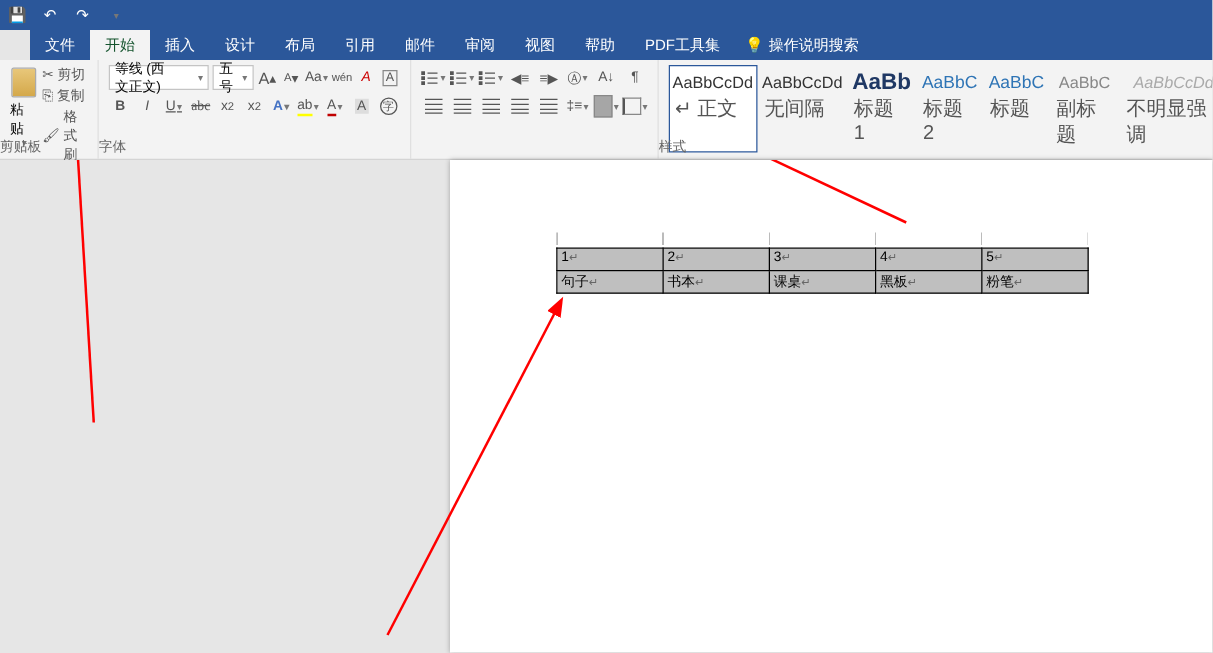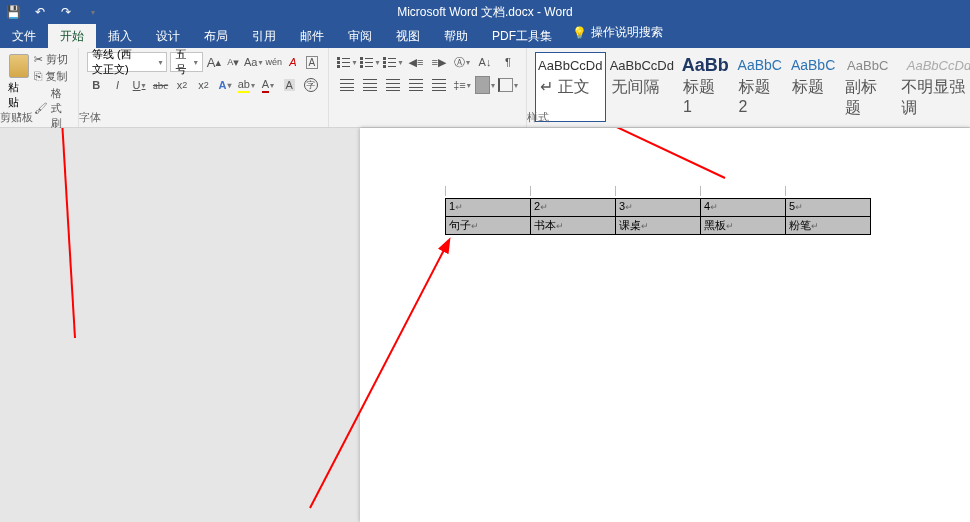--- a/index.html
+++ b/index.html
@@ -1,21 +1,21 @@
 <!DOCTYPE html>
 <html><head>
 <meta charset="utf-8">
 <style>
 *{margin:0;padding:0;box-sizing:border-box;}
 body{font-family:"Microsoft YaHei",sans-serif;font-size:12px;background:#e6e6e6;width:970px;height:522px;overflow:hidden;}
 .titlebar{height:24px;background:#2b579a;color:#fff;display:flex;align-items:center;padding:0 6px;position:relative;}
 .qat{display:flex;gap:10px;align-items:center;}
 .qat-btn{width:16px;height:16px;display:flex;align-items:center;justify-content:center;color:#fff;cursor:pointer;}
 .title-center{position:absolute;left:50%;transform:translateX(-50%);font-size:12px;}
-.menubar{height:24px;background:#2b579a;display:flex;align-items:flex-start;}
+.menubar{height:24px;background:#2b579a;display:flex;align-items:center;margin-left:24px;}
 .menu-item{padding:4px 12px;color:#fff;font-size:12px;cursor:pointer;}
 .menu-item.active{background:#f3f3f3;color:#14532d;}
 .tell-me{display:flex;align-items:center;gap:4px;margin-left:8px;color:#fff;}
 .ribbon{height:80px;background:#f3f3f3;display:flex;border-bottom:1px solid #d4d4d4;}
 .ribbon-group{border-right:1px solid #e0e0e0;padding:4px 8px 0 8px;display:flex;flex-direction:column;position:relative;}
 .ribbon-group-label{position:absolute;bottom:2px;left:0;right:0;text-align:left;font-size:11px;color:#666;}
 .paste-big{display:flex;flex-direction:column;align-items:center;width:30px;padding-top:2px;}
 .paste-icon{width:20px;height:24px;background:linear-gradient(#e8c77a,#d4a84a);border:1px solid #aaa;border-radius:2px;}
 .cb-side{display:flex;flex-direction:column;gap:2px;font-size:11px;color:#555;}
 .cb-item{display:flex;align-items:center;gap:3px;}
@@ -66,21 +66,20 @@
 </head>
 <body>
 
 <div class="titlebar">
   <div class="qat">
     <span class="qat-btn">💾</span>
     <span class="qat-btn">↶</span>
     <span class="qat-btn">↷</span>
     <span class="qat-btn caret">▾</span>
   </div>
-  <div class="title-center">Microsoft Word 文档.docx - Word</div>
 </div>
 
 <div class="menubar">
   <div class="menu-item">文件</div>
   <div class="menu-item active">开始</div>
   <div class="menu-item">插入</div>
   <div class="menu-item">设计</div>
   <div class="menu-item">布局</div>
   <div class="menu-item">引用</div>
   <div class="menu-item">邮件</div>

